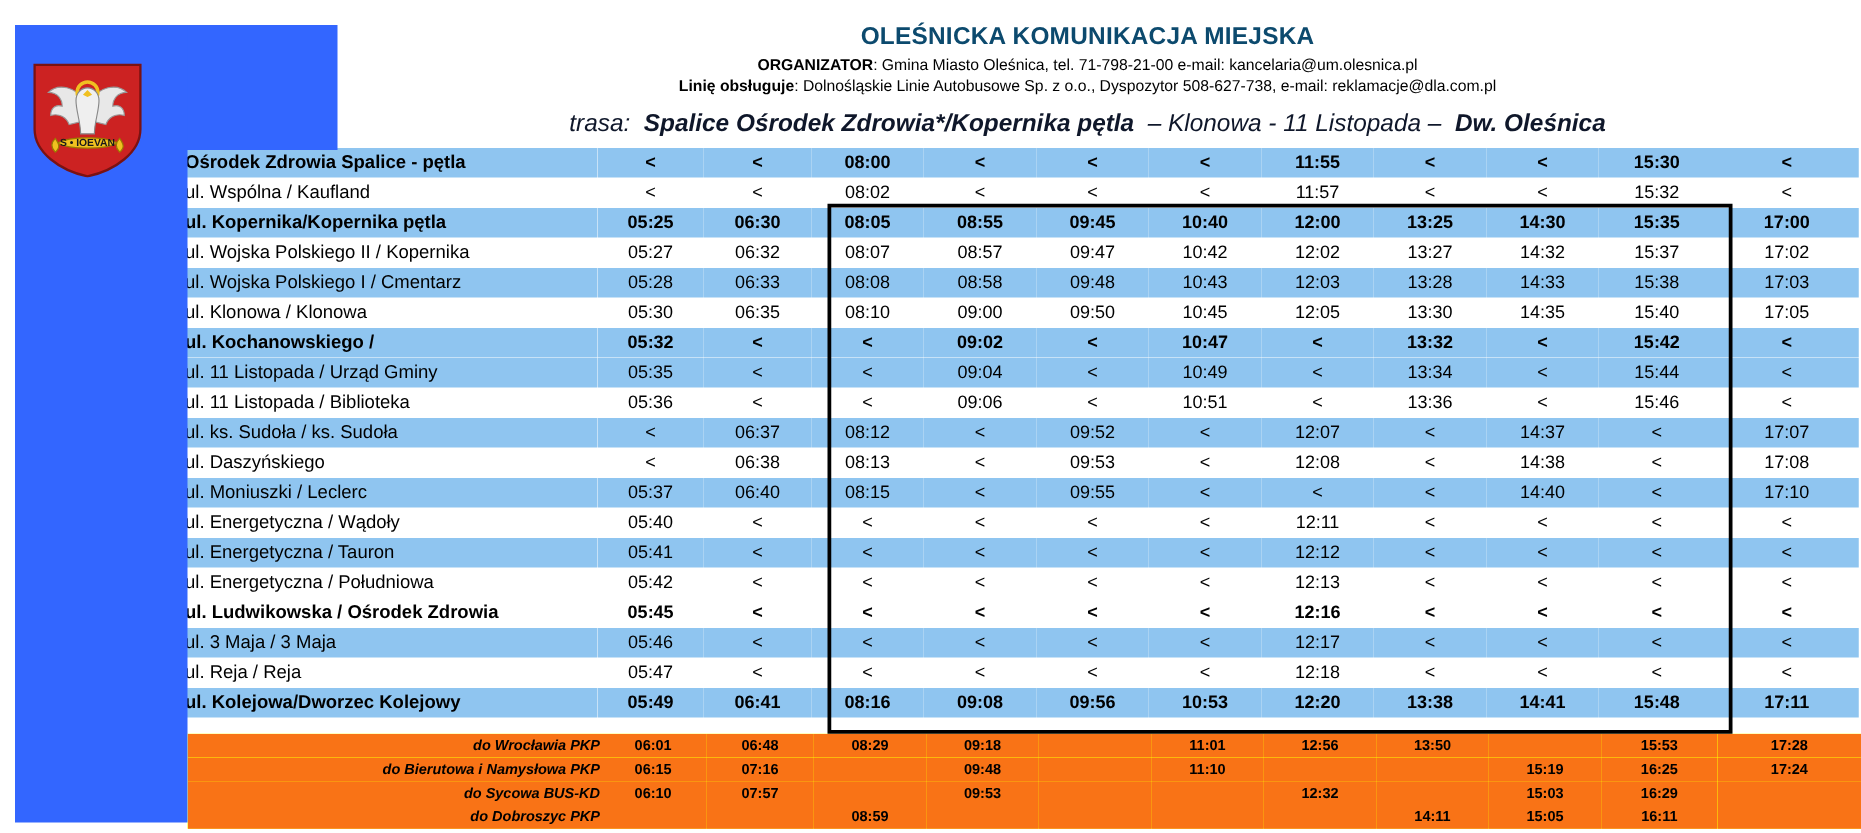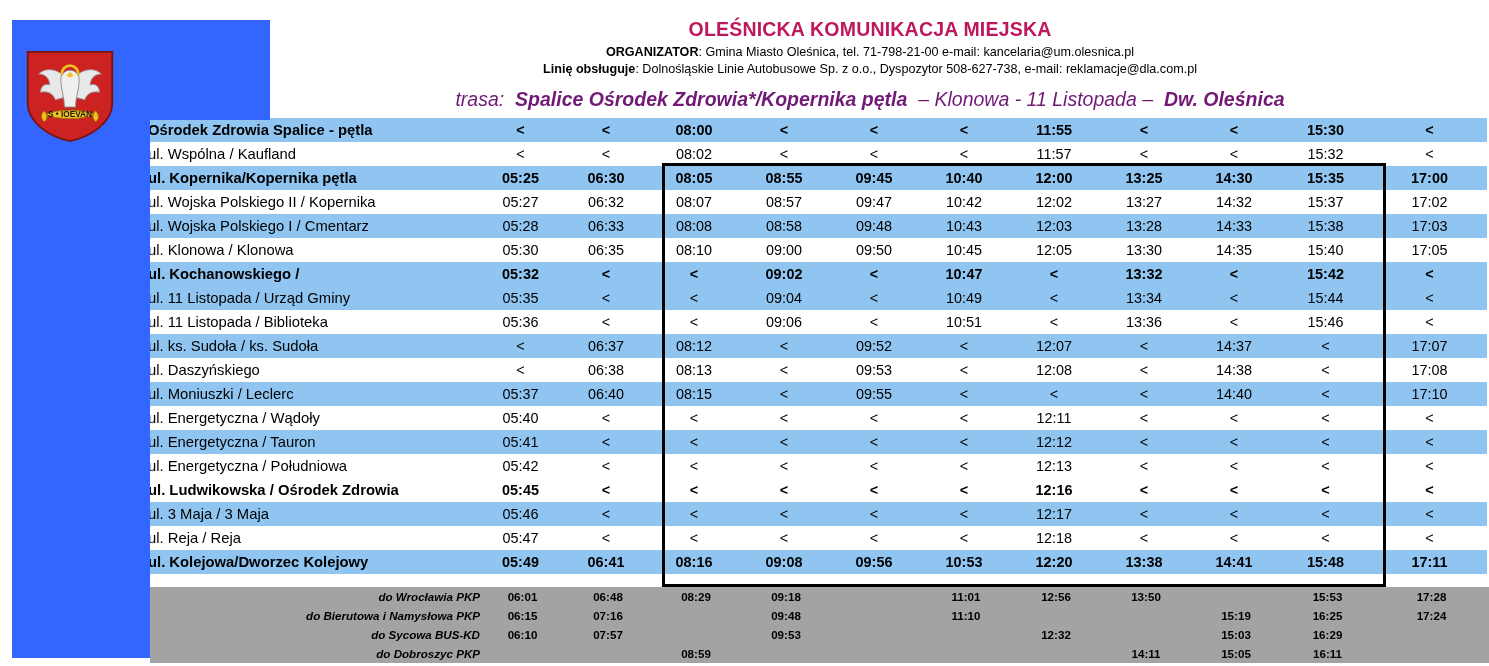--- a/index.html
+++ b/index.html
@@ -102,35 +102,35 @@
   #header {
     position: absolute;
     left: 270px;
     top: 18px;
     width: 1200px;
     text-align: center;
   }
   #org-title {
     font-size: 19.5px;
     font-weight: bold;
-    color: #be185d;
+    color: #0c4a6e;
     letter-spacing: 0.2px;
     margin-bottom: 4px;
   }
   .sub-line {
     font-size: 12.6px;
     color: #000;
     margin-bottom: 2.5px;
   }
   .sub-line b { font-weight: bold; }
   #route-line {
     margin-top: 12px;
     font-size: 19.5px;
     font-style: italic;
-    color: #701a75;
+    color: #0f172a;
     white-space: nowrap;
   }
   #route-line .lbl { font-weight: normal; }
   #route-line .b { font-weight: bold; }
   #route-line .n { font-weight: normal; }
 
   
   #table-wrap {
     position: absolute;
     left: 134px;
@@ -191,21 +191,21 @@
     width: 1339px;
     table-layout: fixed;
     font-size: 11.6px;
     font-weight: bold;
     color: #000;
   }
   table.ft td {
     height: 19px;
     line-height: 19px;
     padding: 0;
-    background: #a3a3a3;
+    background: #f97316;
     white-space: nowrap;
     overflow: hidden;
   }
   td.flabel {
     text-align: right;
     padding-right: 8px;
     font-style: italic;
   }
   td.ftm {
     text-align: center;

